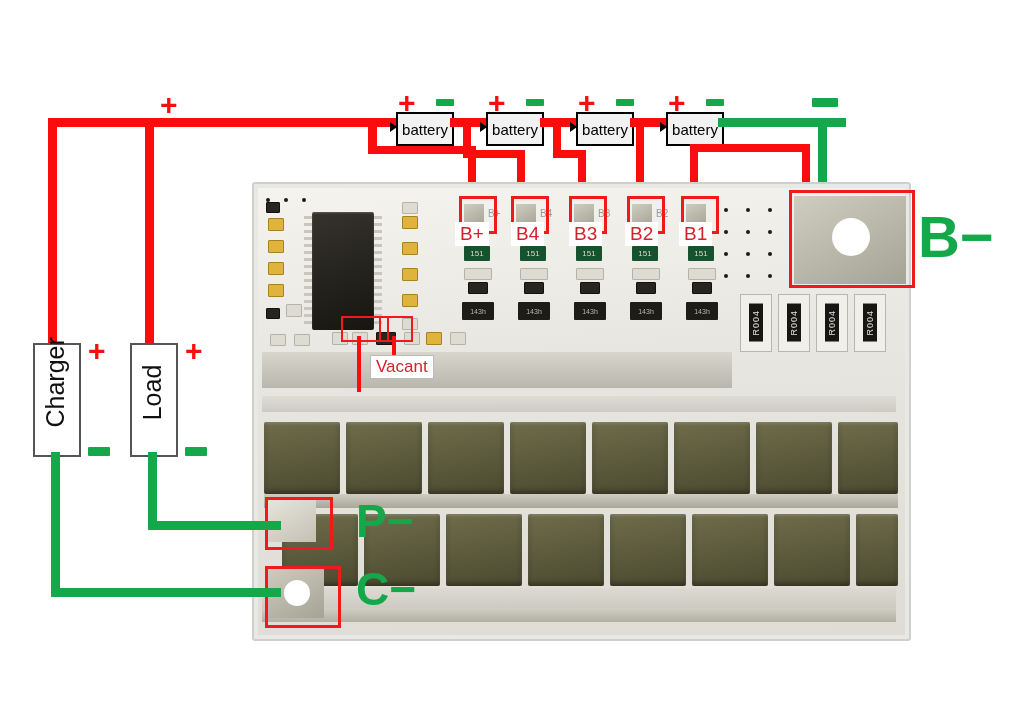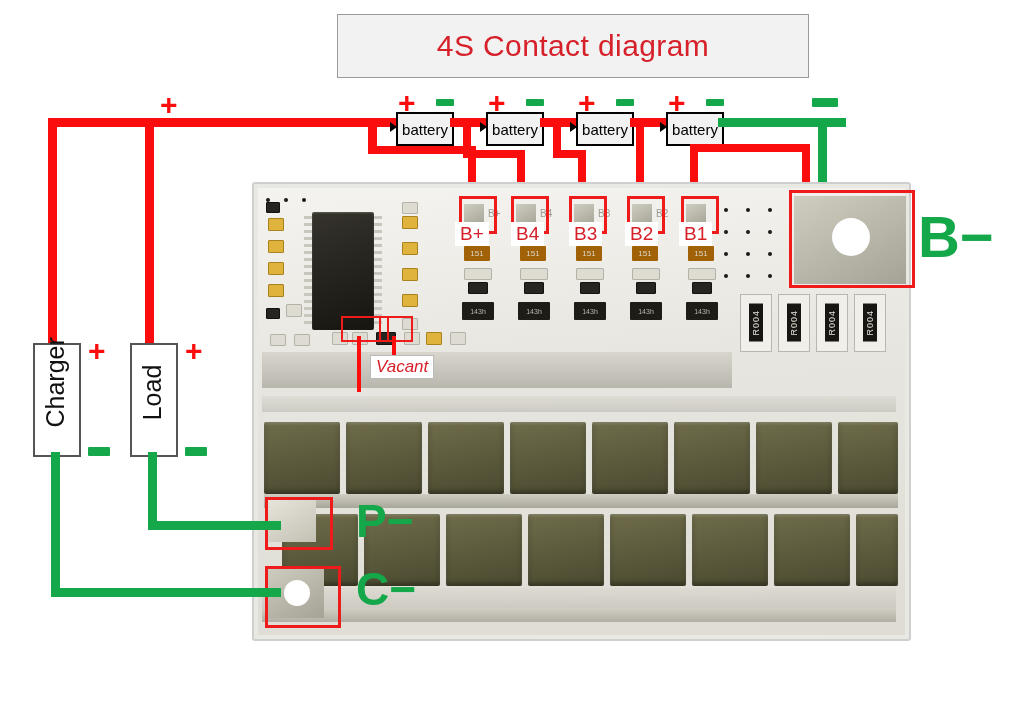--- a/index.html
+++ b/index.html
@@ -41,21 +41,21 @@
   .pcb-body{position:absolute;left:4px;top:4px;right:4px;bottom:4px;
             background:linear-gradient(176deg,#f4f3ef 0%,#e6e5df 42%,#dedcd4 100%);}
   .solder-strip{position:absolute;background:linear-gradient(180deg,#d8d6cc,#b9b7ad);}
   .ic{position:absolute;background:linear-gradient(160deg,#35332c,#16150f);
       border-radius:2px;box-shadow:inset 0 1px 2px rgba(255,255,255,.22);}
   .ic-legs{position:absolute;background:
       repeating-linear-gradient(180deg,#c9c7bd 0 3px,transparent 3px 7px);}
   .smd{position:absolute;background:#dedcd2;border:1px solid #b5b3a7;border-radius:1px;}
   .smd.gold{background:#e0b43c;border-color:#a8821f;}
   .smd.dark{background:#26251f;border-color:#111;}
-  .res151{position:absolute;background:#a16207;border-radius:1px;color:#d8d6cc;
+  .res151{position:absolute;background:#14532d;border-radius:1px;color:#d8d6cc;
           font-size:8px;display:flex;align-items:center;justify-content:center;
           font-family:"Liberation Sans",sans-serif;text-align:right;}
   .res004{position:absolute;background:#f0efe9;border:1px solid #b9b7ab;
           display:flex;align-items:center;justify-content:center;}
   .res004 i{display:block;background:#171612;color:#e6e4da;font-style:normal;
             font-size:9px;writing-mode:vertical-rl;transform:rotate(180deg);
             padding:6px 2px;letter-spacing:1px;}
   .sot{position:absolute;background:#1d1c17;border-radius:1px;color:#b9b7ac;font-size:7px;
        display:flex;align-items:center;justify-content:center;}
   .mosfet{position:absolute;background:linear-gradient(170deg,#6e6c4a,#4b4a30);
@@ -75,23 +75,20 @@
   
   .lbl{position:absolute;background:#ffffff;color:#d6202a;font-size:17px;
        padding:1px 5px;white-space:nowrap;}
   .bigmark{position:absolute;color:#15a84a;font-weight:bold;line-height:1;}
 </style>
 </head>
 <body>
 
 <div class="stage">
 
-  <div class="abs title-box">
-    <span class="title-text">4S Contact diagram</span>
-  </div>
 
   <div class="wire" style="left:48px;top:118px;width:350px;height:9px;"></div>
   <div class="plus" style="left:160px;top:90px;">+</div>
 
   <div class="wire" style="left:48px;top:118px;width:9px;height:225px;"></div>
 
   <div class="wire" style="left:145px;top:118px;width:9px;height:225px;"></div>
 
   <div class="batt" style="left:396px;top:112px;width:54px;">battery</div>
   <div class="plus" style="left:398px;top:88px;">+</div>
@@ -289,21 +286,21 @@
   <div class="lbl" style="left:511px;top:222px;font-size:19px;">B4</div>
   <div class="lbl" style="left:569px;top:222px;font-size:19px;">B3</div>
   <div class="lbl" style="left:625px;top:222px;font-size:19px;">B2</div>
   <div class="lbl" style="left:679px;top:222px;font-size:19px;">B1</div>
 
   <div class="bigmark" style="left:918px;top:208px;font-size:58px;">B−</div>
   <div class="bigmark" style="left:356px;top:498px;font-size:46px;">P−</div>
   <div class="bigmark" style="left:356px;top:566px;font-size:46px;">C−</div>
 
   <div class="wire" style="left:392px;top:336px;width:4px;height:24px;"></div>
-  <div class="lbl" style="left:370px;top:355px;border:1px solid #bbb;font-style:italic;">Vacant</div>
+  <div class="lbl" style="left:370px;top:355px;border:1px solid #bbb;">Vacant</div>
 
   <div class="wire" style="left:357px;top:336px;width:4px;height:56px;"></div>
 
   <div class="srcbox" style="left:33px;top:343px;width:44px;height:110px;"></div>
   <div class="srclabel" style="left:20px;top:378px;width:70px;text-align:center;">Charger</div>
   <div class="plus" style="left:88px;top:336px;">+</div>
   <div class="minus" style="left:88px;top:447px;width:22px;height:9px;"></div>
 
   <div class="srcbox" style="left:130px;top:343px;width:44px;height:110px;"></div>
   <div class="srclabel" style="left:117px;top:378px;width:70px;text-align:center;">Load</div>

